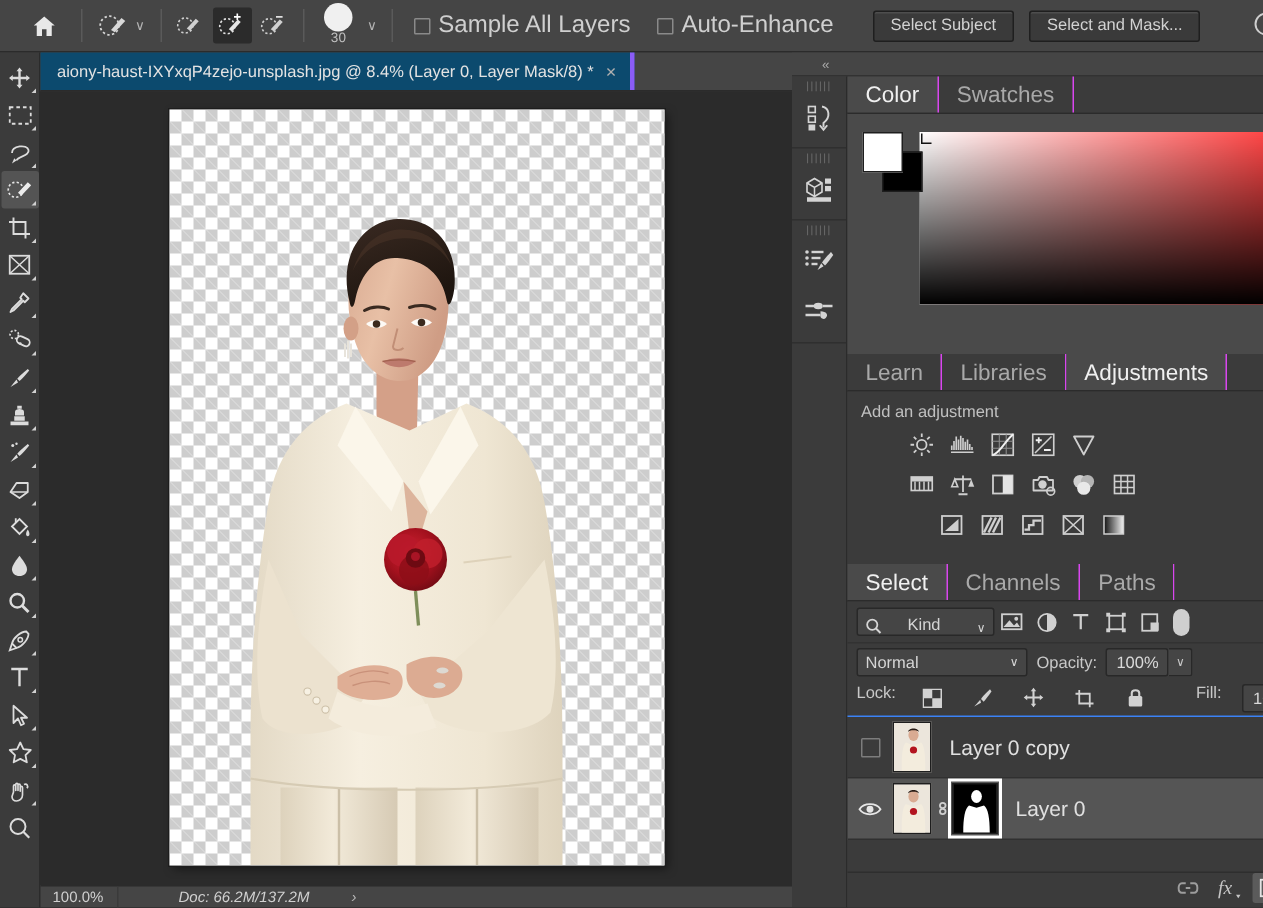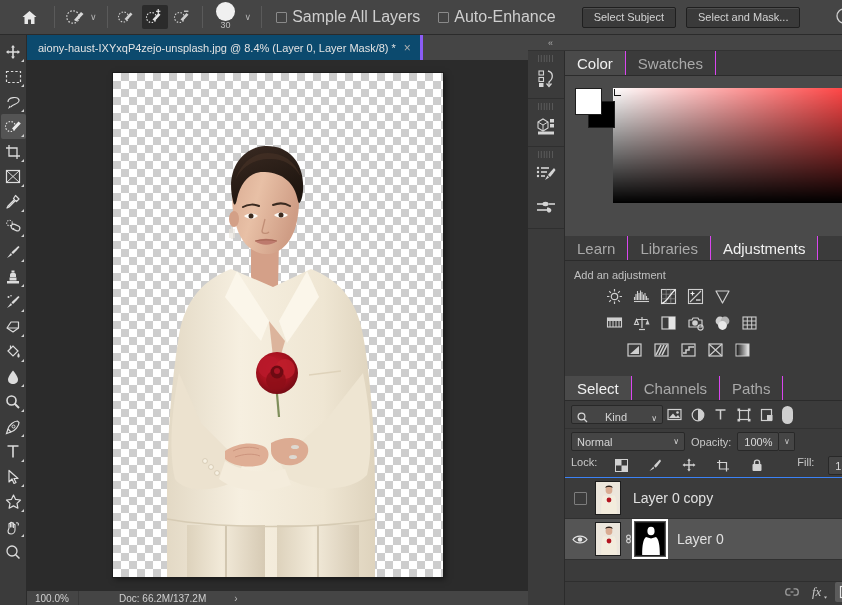--- a/index.html
+++ b/index.html
@@ -106,21 +106,21 @@
     overflow: hidden;
   }
   .status-bar {
     height: 15px; background: #454545; display: flex; align-items: center;
     border-top: 1px solid #2b2b2b; font-size: 10px; color: #d0d0d0;
   }
   .status-zoom {
     width: 52px; padding-left: 8px; border-right: 1px solid #3a3a3a; height: 15px;
     display: flex; align-items: center; cursor: text;
   }
-  .status-doc { padding-left: 40px; display: flex; align-items: center; gap: 28px; }
+  .status-doc { padding-left: 40px; display: flex; align-items: center; gap: 28px; font-style: italic; }
   .status-arrow { color: #b9b9b9; font-size: 10px; cursor: pointer; }
 
   
   .dock {
     position: absolute; left: 528px; top: 35px; width: 314px; height: 570px;
     background: #3b3b3b;
   }
   .dock-collapse {
     height: 16px; background: #454545; display: flex; align-items: center;
     justify-content: flex-start; padding-left: 20px; color: #aaa; font-size: 9px;

